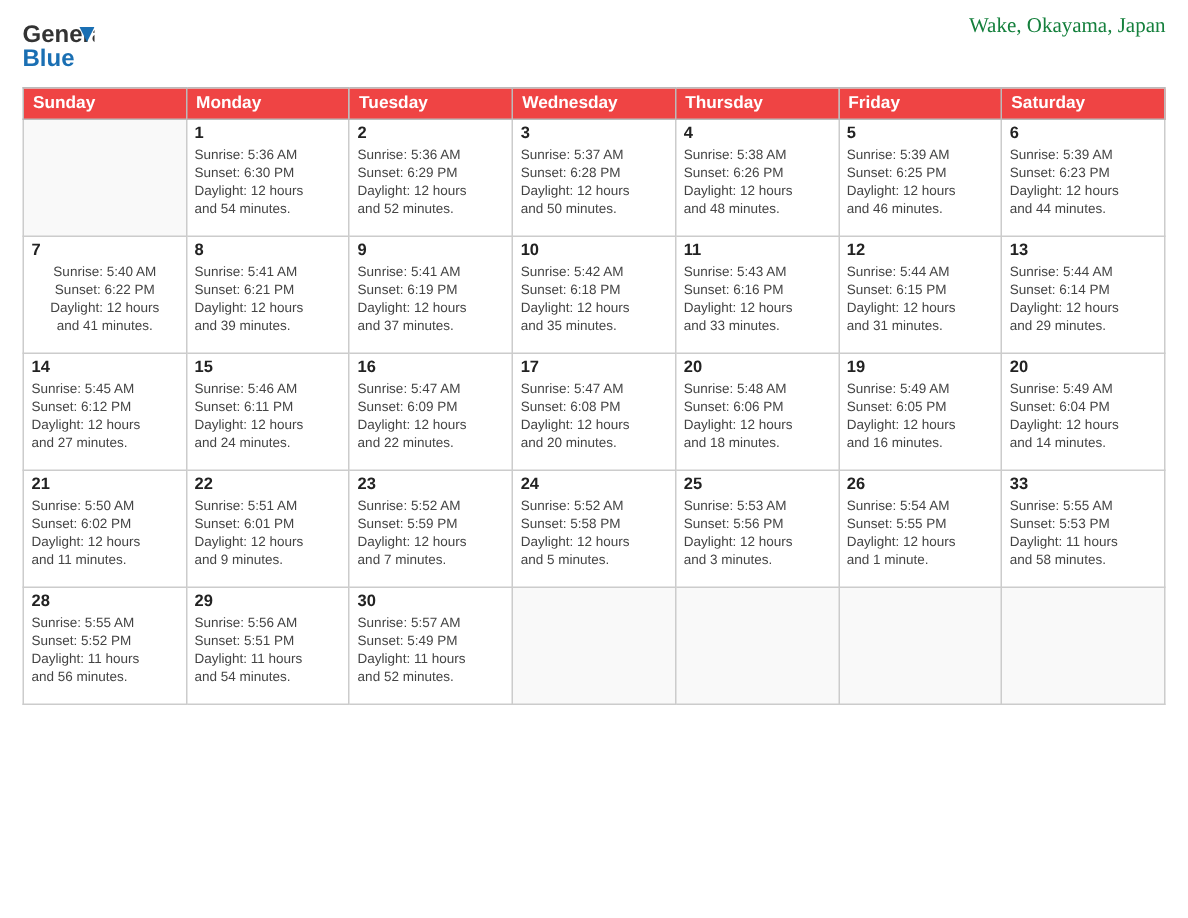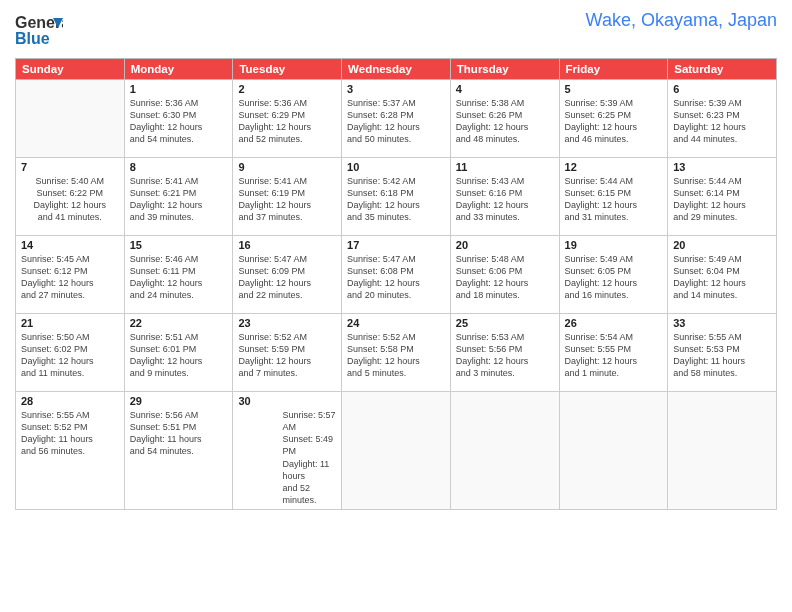--- a/index.html
+++ b/index.html
@@ -24,22 +24,23 @@
     .title-block {
       text-align: right;
     }
     .month-title {
       font-size: 32px;
       font-weight: normal;
       color: #222;
       line-height: 1.1;
     }
     .location {
-      font-size: 18px;
-      color: #3b82f6;
+      font-size: 14px;
+      color: #15803d;
+      font-family: Liberation Serif, serif;
     }
     table {
       width: 100%;
       border-collapse: collapse;
       table-layout: fixed;
     }
     thead tr th {
       background: #ef4444;
       color: #fff;
       font-size: 11.5px;
@@ -317,21 +318,21 @@
           </td>
           <td>
             <span class="day-number">29</span>
             <div class="day-info" style="white-space: pre-line;">Sunrise: 5:56 AM
 Sunset: 5:51 PM
 Daylight: 11 hours
 and 54 minutes.</div>
           </td>
           <td>
             <span class="day-number">30</span>
-            <div class="day-info" style="white-space: pre-line; margin-left: 44px;">Sunrise: 5:57 AM
+            <div class="day-info" style="white-space: pre-line;">Sunrise: 5:57 AM
 Sunset: 5:49 PM
 Daylight: 11 hours
 and 52 minutes.</div>
           </td>
           <td class="empty"></td>
           <td class="empty"></td>
           <td class="empty"></td>
           <td class="empty"></td>
         </tr>
       </tbody>

